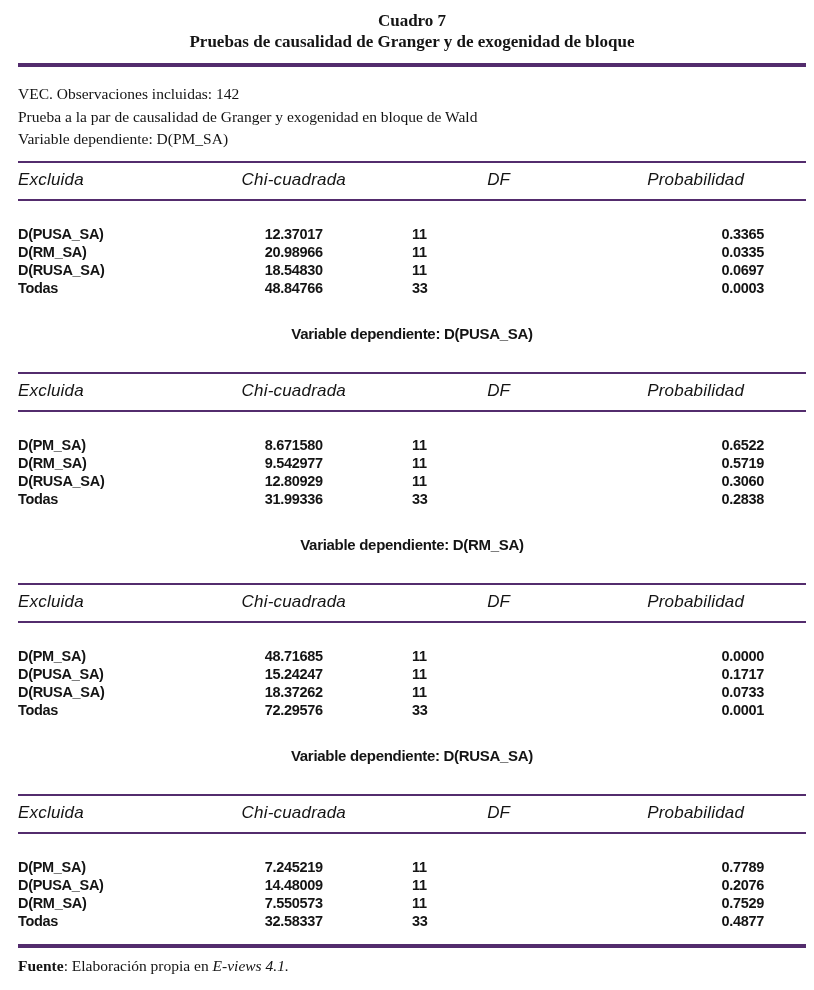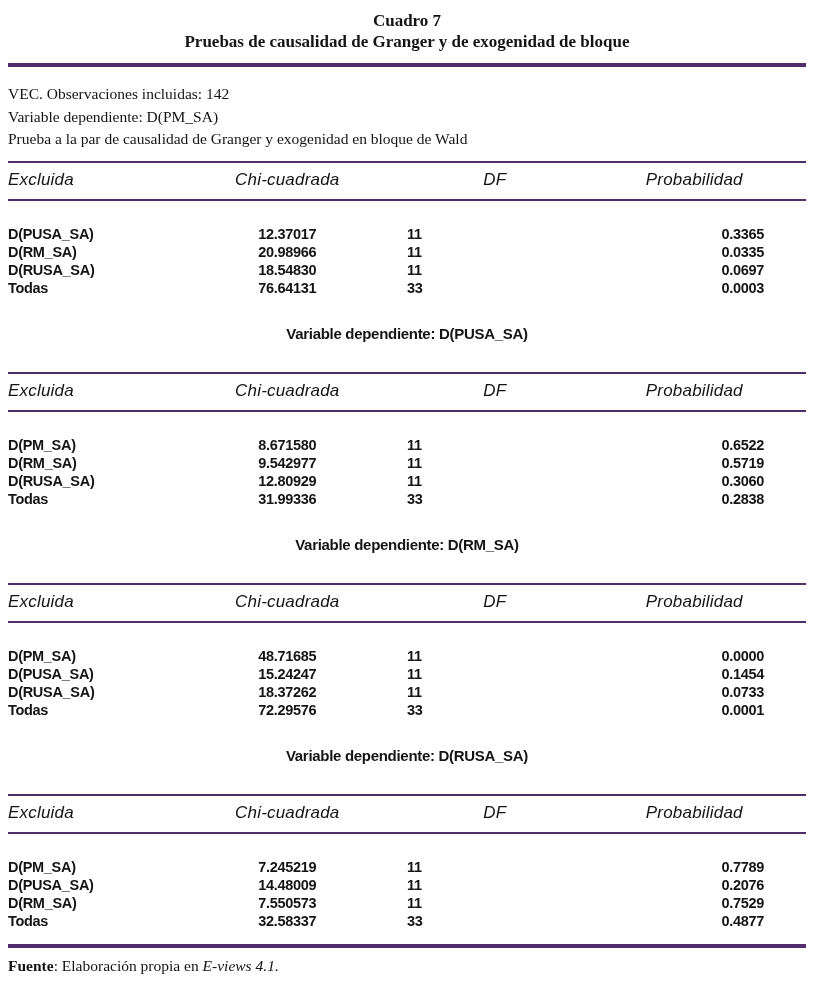--- a/index.html
+++ b/index.html
@@ -3,21 +3,21 @@
 <meta charset="utf-8">
 <style>
   :root { --rule: #532c6d; --ink: #141414; }
   * { margin: 0; padding: 0; box-sizing: border-box; }
   html, body { background: #ffffff; }
   body {
     width: 814px; height: 990px; overflow: hidden;
     color: var(--ink);
     font-family: "Liberation Serif", serif;
   }
-  .page { padding: 8px 8px 0 8px; }
+  .page { padding: 8px 8px 0 18px; }
 
   .title-block { text-align: center; margin-top: 2px; }
   .doc-title, .doc-subtitle {
     font-family: "Liberation Serif", serif;
     font-weight: bold; font-size: 17px; line-height: 21px;
   }
 
   .rule-top { border: none; border-top: 4px solid var(--rule); margin-top: 11px; }
 
   .meta { margin-top: 16px; margin-bottom: 10px; }
@@ -72,22 +72,22 @@
 
   <div class="title-block">
     <div class="doc-title">Cuadro 7</div>
     <div class="doc-subtitle">Pruebas de causalidad de Granger y de exogenidad de bloque</div>
   </div>
 
   <hr class="rule-top">
 
   <div class="meta">
     <p>VEC. Observaciones incluidas: 142</p>
+    <p>Prueba a la par de causalidad de Granger y exogenidad en bloque de Wald</p>
     <p>Variable dependiente: D(PM_SA)</p>
-    <p>Prueba a la par de causalidad de Granger y exogenidad en bloque de Wald</p>
   </div>
 
   <table class="granger-table">
     <colgroup>
         <col class="w1">
         <col class="w2">
         <col class="w3">
         <col class="w4">
       </colgroup>
     <thead>
@@ -112,21 +112,21 @@
         <td class="c4">0.0335</td>
       </tr>
       <tr>
         <td class="c1">D(RUSA_SA)</td>
         <td class="c2">18.54830</td>
         <td class="c3">11</td>
         <td class="c4">0.0697</td>
       </tr>
       <tr>
         <td class="c1">Todas</td>
-        <td class="c2">76.64131</td>
+        <td class="c2">48.84766</td>
         <td class="c3">33</td>
         <td class="c4">0.0003</td>
       </tr>
     </tbody>
   </table>
 
   <p class="dep-label">Variable dependiente: D(PUSA_SA)</p>
 
   <table class="granger-table">
     <colgroup>
@@ -192,21 +192,21 @@
       <tr>
         <td class="c1">D(PM_SA)</td>
         <td class="c2">48.71685</td>
         <td class="c3">11</td>
         <td class="c4">0.0000</td>
       </tr>
       <tr>
         <td class="c1">D(PUSA_SA)</td>
         <td class="c2">15.24247</td>
         <td class="c3">11</td>
-        <td class="c4">0.1454</td>
+        <td class="c4">0.1717</td>
       </tr>
       <tr>
         <td class="c1">D(RUSA_SA)</td>
         <td class="c2">18.37262</td>
         <td class="c3">11</td>
         <td class="c4">0.0733</td>
       </tr>
       <tr>
         <td class="c1">Todas</td>
         <td class="c2">72.29576</td>

